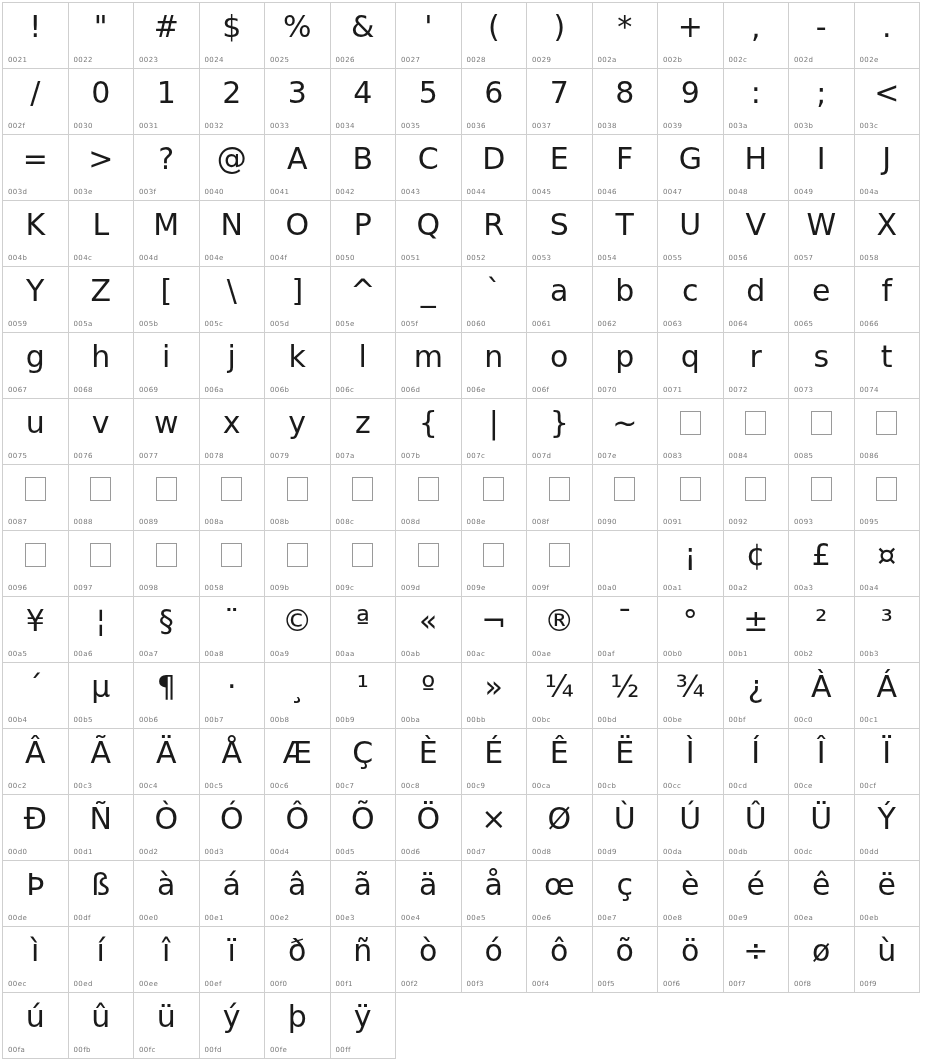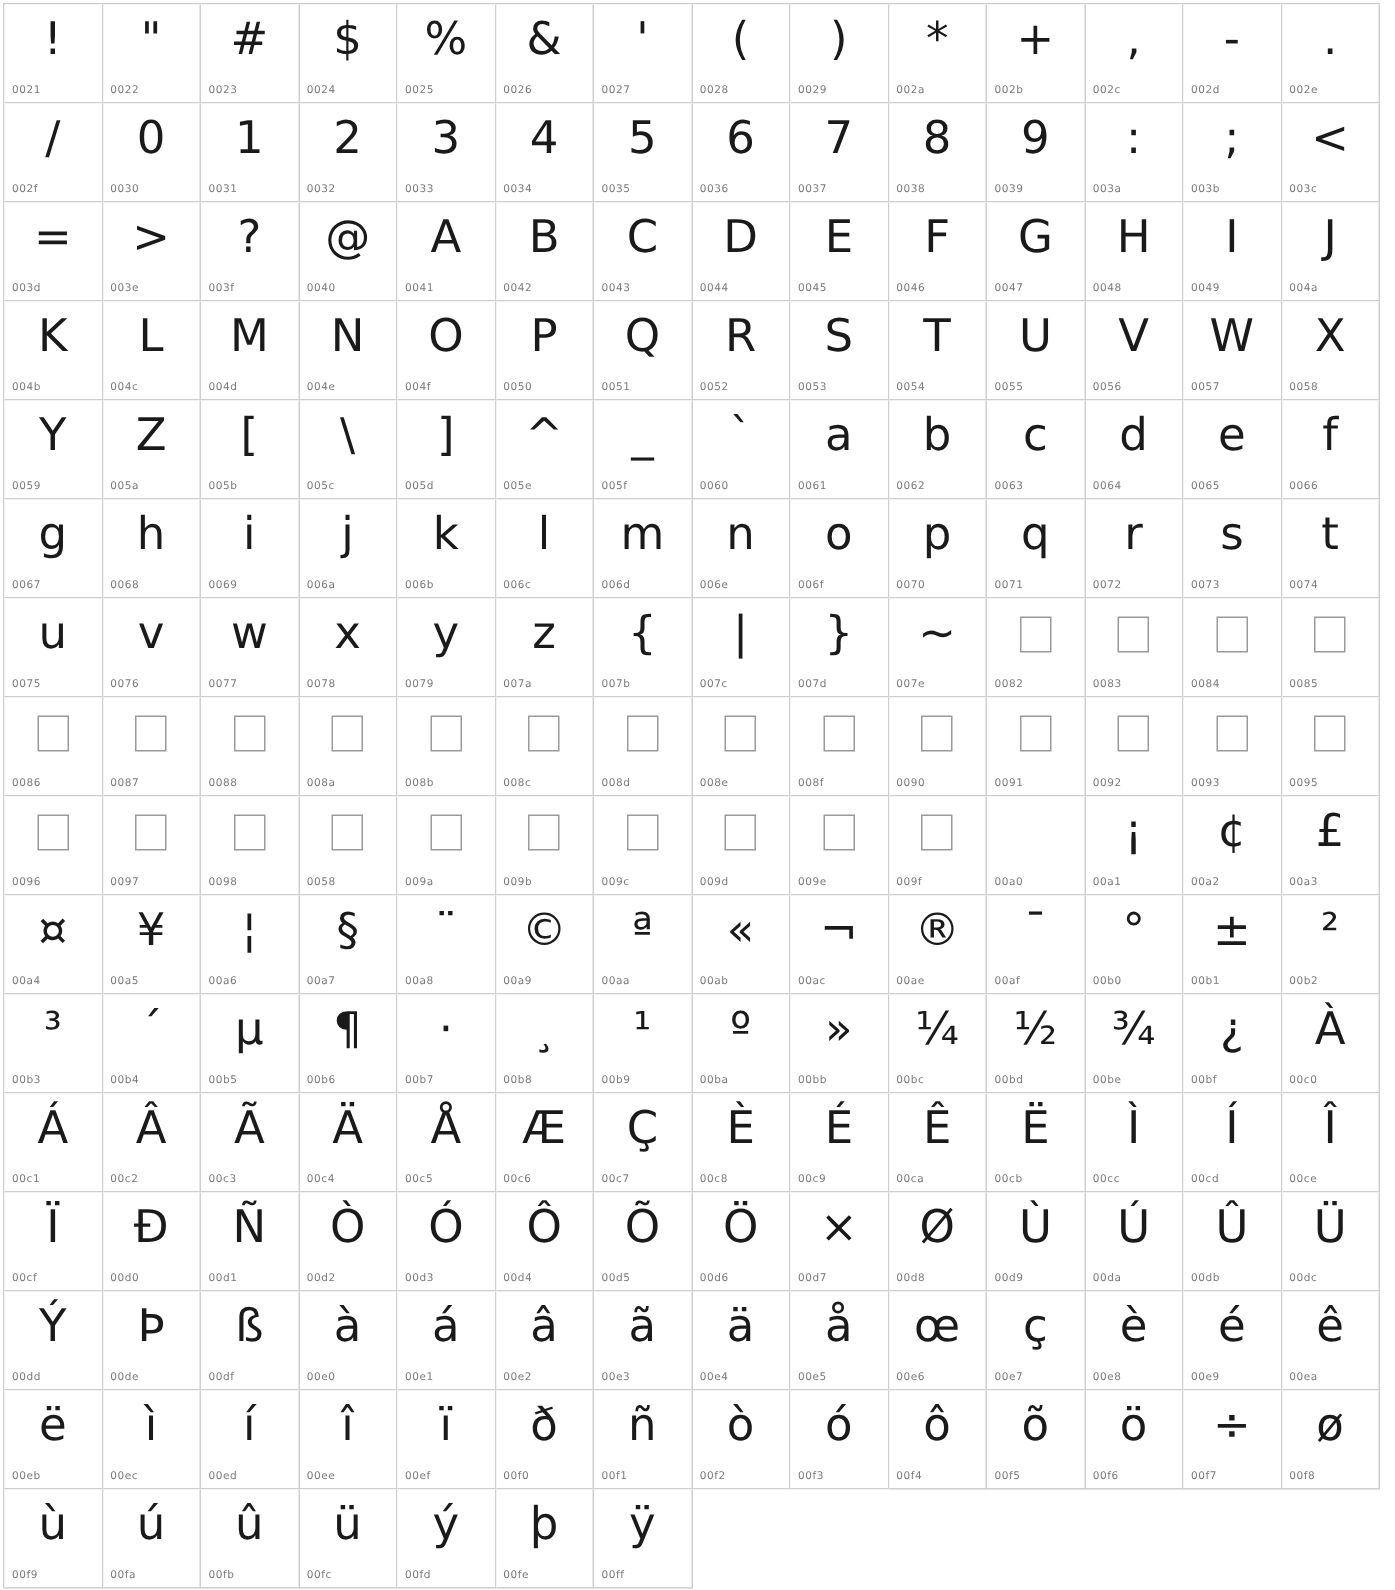--- a/index.html
+++ b/index.html
@@ -445,24 +445,20 @@
     <div class="cell">
       <div class="glyph">}</div>
       <div class="code">007d</div>
     </div>
     <div class="cell">
       <div class="glyph">~</div>
       <div class="code">007e</div>
     </div>
     <div class="cell notdef">
       <div class="glyph"></div>
-      <div class="code">0082</div>
-    </div>
-    <div class="cell notdef">
-      <div class="glyph"></div>
       <div class="code">0083</div>
     </div>
     <div class="cell notdef">
       <div class="glyph"></div>
       <div class="code">0084</div>
     </div>
     <div class="cell notdef">
       <div class="glyph"></div>
       <div class="code">0085</div>
     </div>
@@ -473,20 +469,24 @@
     <div class="cell notdef">
       <div class="glyph"></div>
       <div class="code">0087</div>
     </div>
     <div class="cell notdef">
       <div class="glyph"></div>
       <div class="code">0088</div>
     </div>
     <div class="cell notdef">
       <div class="glyph"></div>
+      <div class="code">0089</div>
+    </div>
+    <div class="cell notdef">
+      <div class="glyph"></div>
       <div class="code">008a</div>
     </div>
     <div class="cell notdef">
       <div class="glyph"></div>
       <div class="code">008b</div>
     </div>
     <div class="cell notdef">
       <div class="glyph"></div>
       <div class="code">008c</div>
     </div>
@@ -530,24 +530,20 @@
       <div class="glyph"></div>
       <div class="code">0097</div>
     </div>
     <div class="cell notdef">
       <div class="glyph"></div>
       <div class="code">0098</div>
     </div>
     <div class="cell notdef">
       <div class="glyph"></div>
       <div class="code">0058</div>
-    </div>
-    <div class="cell notdef">
-      <div class="glyph"></div>
-      <div class="code">009a</div>
     </div>
     <div class="cell notdef">
       <div class="glyph"></div>
       <div class="code">009b</div>
     </div>
     <div class="cell notdef">
       <div class="glyph"></div>
       <div class="code">009c</div>
     </div>
     <div class="cell notdef">

